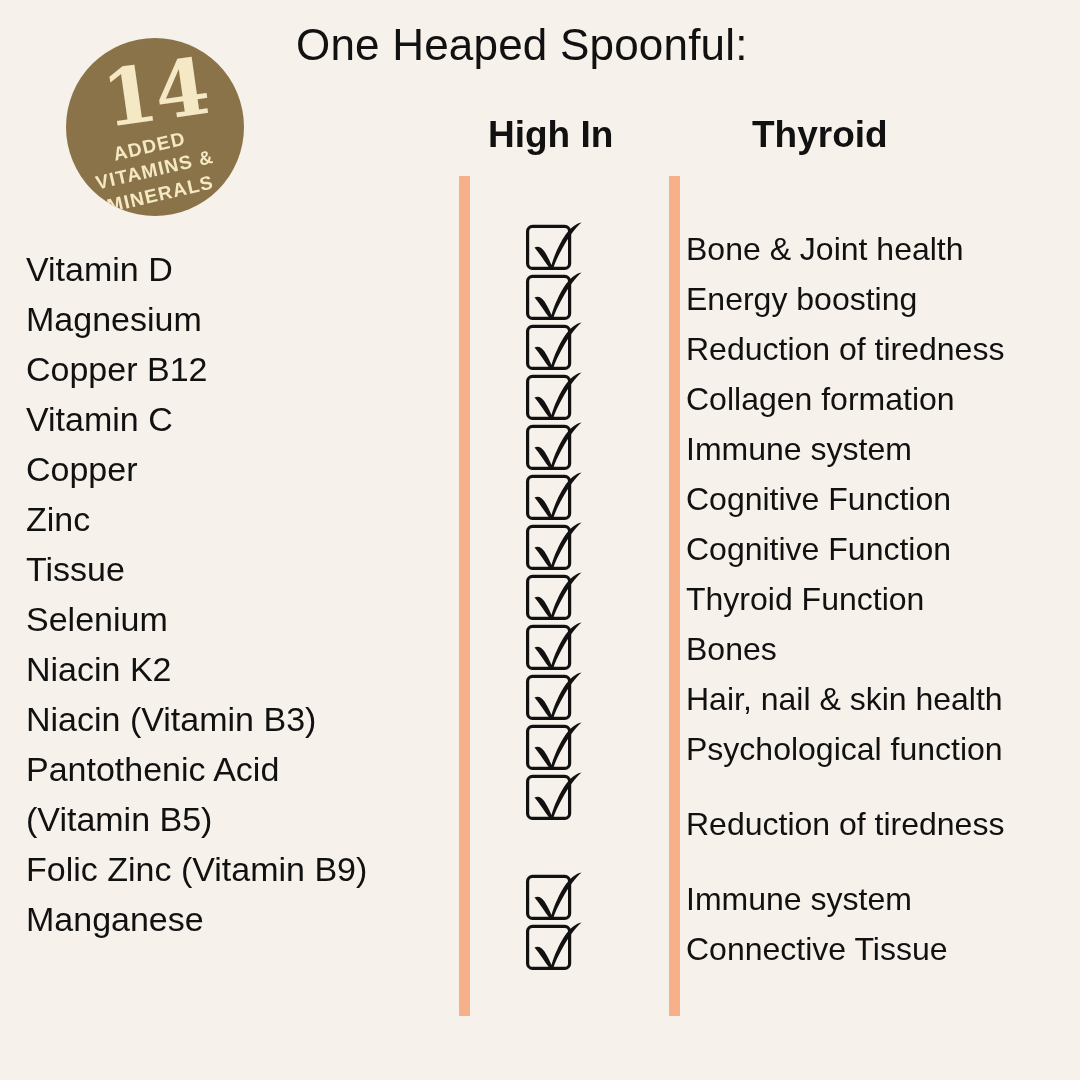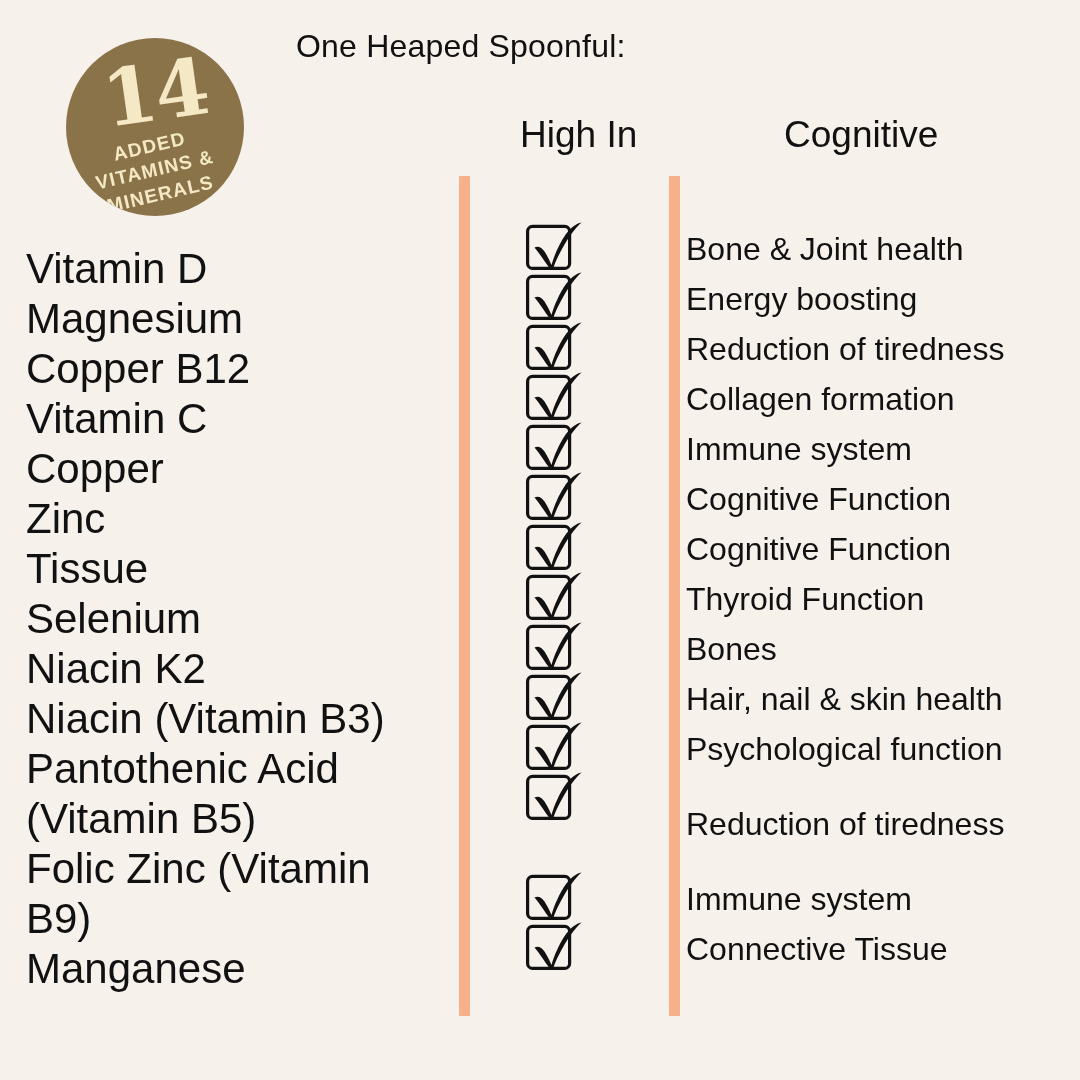--- a/index.html
+++ b/index.html
@@ -58,36 +58,34 @@
     color: #F4E9C4;
     line-height: 1.28;
     white-space: nowrap;
   }
 
   
   .title {
     position: absolute;
     left: 296px;
     top: 20px;
-    font-size: 32px;
+    font-size: 44px;
     font-weight: 400;
     letter-spacing: 0.2px;
     color: #111111;
     white-space: nowrap;
-    margin-top: 8px;
   }
 
   
   .col-head {
     position: absolute;
     font-size: 37px;
-    font-weight: 400;
+    font-weight: 700;
     color: #111111;
     white-space: nowrap;
-    margin-left: 32px;
   }
   .col-head-highin  { left: 488px; top: 114px; }
   .col-head-benefits{ left: 752px; top: 114px; }
 
   
   .divider {
     position: absolute;
     top: 176px;
     width: 11px;
     height: 840px;
@@ -98,21 +96,21 @@
   .divider-right { left: 669px; }
 
   
   .nutrient-list {
     position: absolute;
     left: 26px;
     top: 244px;
     width: 420px;
   }
   .nutrient-item {
-    font-size: 42px;
+    font-size: 34px;
     font-weight: 400;
     line-height: 50px;
     color: #111111;
     white-space: pre-line;
   }
 
   
   .check-col {
     position: absolute;
     left: 526px;
@@ -157,21 +155,21 @@
   <div class="badge-lines">
     <span class="badge-line">ADDED</span>
     <span class="badge-line">VITAMINS &amp;</span>
     <span class="badge-line">MINERALS</span>
   </div>
 </div>
 
 <div class="title">One Heaped Spoonful:</div>
 
 <div class="col-head col-head-highin">High In</div>
-<div class="col-head col-head-benefits">Cognitive</div>
+<div class="col-head col-head-benefits">Thyroid</div>
 
 <div class="divider divider-left"></div>
 <div class="divider divider-right"></div>
 
 <div class="nutrient-list" id="nutrient-list">
     <div class="nutrient-item">Vitamin D</div>
     <div class="nutrient-item">Magnesium</div>
     <div class="nutrient-item">Copper B12</div>
     <div class="nutrient-item">Vitamin C</div>
     <div class="nutrient-item">Copper</div>

